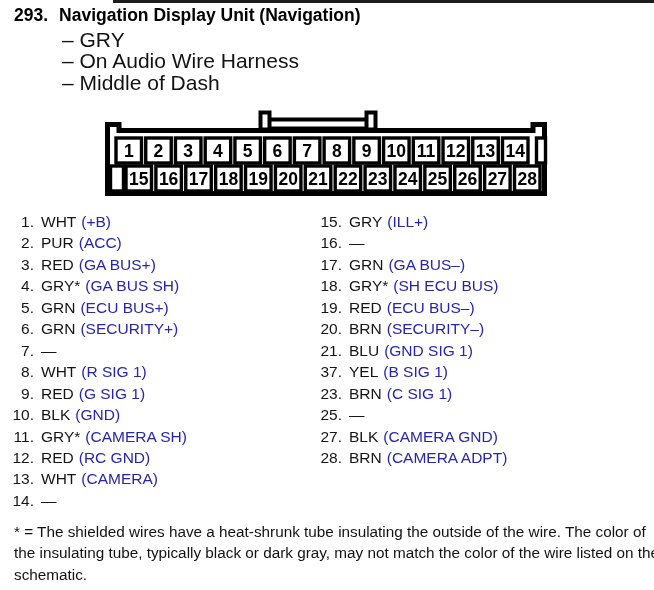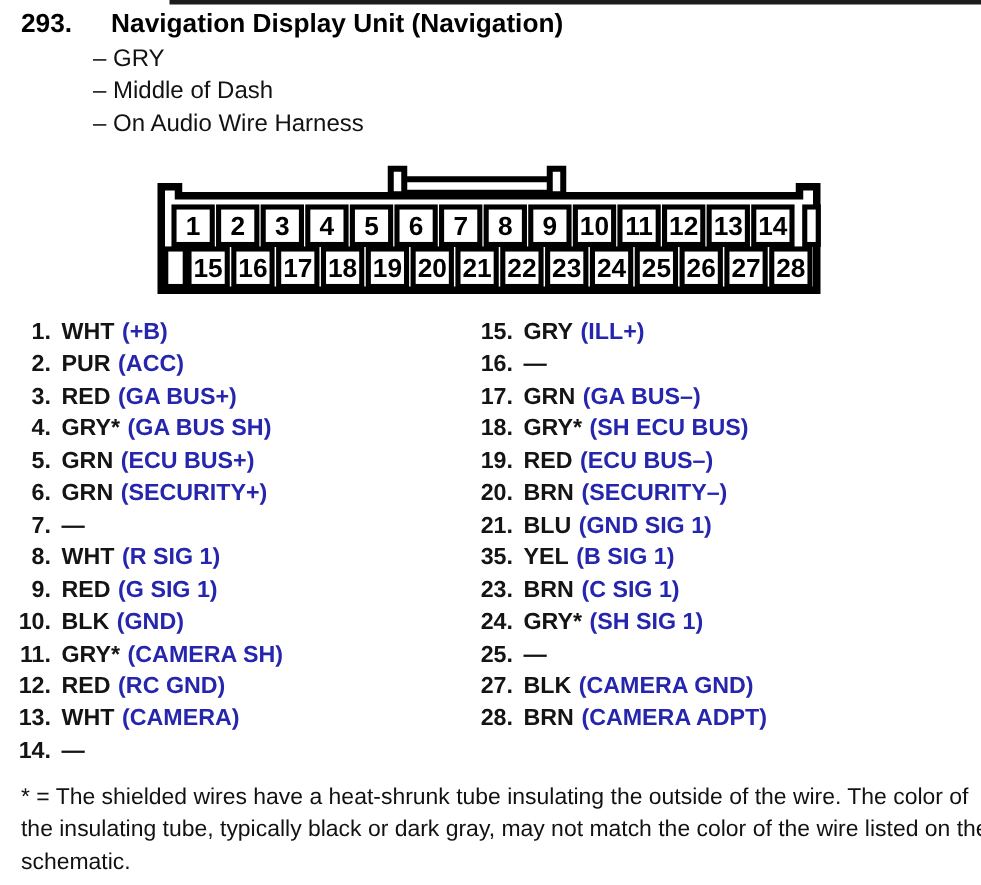--- a/index.html
+++ b/index.html
@@ -5,49 +5,49 @@
   html,body{margin:0;padding:0;}
   body{
     width:654px;height:590px;position:relative;overflow:hidden;
     background:#ffffff;color:#141414;
     font-family:"Liberation Sans","DejaVu Sans",sans-serif;
     -webkit-font-smoothing:antialiased;
   }
   .top-artifact{position:absolute;left:113px;top:0;width:541px;height:3px;background:#1c1c1c;}
   .title-row{position:absolute;left:14px;top:5px;font-size:17.5px;font-weight:700;color:#000;white-space:nowrap;}
   .title-row .section-num{display:inline-block;}
-  .title-row .title-text{display:inline-block;margin-left:26px;}
-  .bullets{position:absolute;left:62px;top:29px;font-size:16px;line-height:21.4px;color:#121212;}
+  .title-row .title-text{display:inline-block;margin-left:11px;}
+  .bullets{position:absolute;left:62px;top:29px;font-size:21px;line-height:21.4px;color:#121212;}
   .connector-wrap{position:absolute;left:100px;top:108px;width:452px;height:92px;}
   svg text{
     font-family:"Liberation Sans","DejaVu Sans",sans-serif;
     font-weight:700;font-size:17.5px;fill:#000;
   }
-  .pin-col{position:absolute;top:211px;font-size:15.5px;font-weight:bold;}
+  .pin-col{position:absolute;top:211px;font-size:15.5px;}
   .pin-col .pin-row{line-height:21.45px;white-space:nowrap;}
   .pin-col-left{left:8px;}
   .pin-col-right{left:316px;}
   .pin-num{display:inline-block;width:26px;text-align:right;margin-right:7px;color:#141414;}
   .pin-wire{color:#141414;}
   .pin-sig{color:#2525ae;margin-left:5px;}
   .footnote{position:absolute;left:14px;top:521px;width:646px;font-size:15.3px;line-height:21.3px;color:#121212;}
 </style>
 </head>
 <body>
 
 <div class="top-artifact"></div>
 
 <div class="title-row">
   <span class="section-num">293.</span><span class="title-text">Navigation Display Unit (Navigation)</span>
 </div>
 
 <div class="bullets">
   <div>– GRY</div>
+  <div>– On Audio Wire Harness</div>
   <div>– Middle of Dash</div>
-  <div>– On Audio Wire Harness</div>
 </div>
 
 <div class="connector-wrap">
   <svg width="452" height="92" viewBox="0 0 452 92">
     <rect x="164.5" y="11.5" width="107" height="9" fill="#ffffff" stroke="#000000" stroke-width="4"></rect>
     <rect x="160.5" y="4.5" width="9" height="17" fill="#ffffff" stroke="#000000" stroke-width="4"></rect>
     <rect x="266.5" y="4.5" width="9" height="17" fill="#ffffff" stroke="#000000" stroke-width="4"></rect>
     <path d="M7.5,85.5 L7.5,16.5 L19,16.5 L19,22.5 L433,22.5 L433,16.5 L444.5,16.5 L444.5,85.5 Z" fill="#ffffff" stroke="#000000" stroke-width="5"></path>
     <rect x="436.5" y="30" width="9" height="25" fill="#ffffff" stroke="#000000" stroke-width="3.4"></rect>
     <rect x="10.5" y="58" width="13" height="25" fill="#ffffff" stroke="#000000" stroke-width="3.4"></rect>
@@ -129,21 +129,20 @@
     <div class="pin-row"><span class="pin-num">14.</span><span class="pin-wire">—</span></div>
   </div>
 <div class="pin-col pin-col-right">
     <div class="pin-row"><span class="pin-num">15.</span><span class="pin-wire">GRY</span><span class="pin-sig">(ILL+)</span></div>
     <div class="pin-row"><span class="pin-num">16.</span><span class="pin-wire">—</span></div>
     <div class="pin-row"><span class="pin-num">17.</span><span class="pin-wire">GRN</span><span class="pin-sig">(GA BUS–)</span></div>
     <div class="pin-row"><span class="pin-num">18.</span><span class="pin-wire">GRY*</span><span class="pin-sig">(SH ECU BUS)</span></div>
     <div class="pin-row"><span class="pin-num">19.</span><span class="pin-wire">RED</span><span class="pin-sig">(ECU BUS–)</span></div>
     <div class="pin-row"><span class="pin-num">20.</span><span class="pin-wire">BRN</span><span class="pin-sig">(SECURITY–)</span></div>
     <div class="pin-row"><span class="pin-num">21.</span><span class="pin-wire">BLU</span><span class="pin-sig">(GND SIG 1)</span></div>
-    <div class="pin-row"><span class="pin-num">35.</span><span class="pin-wire">YEL</span><span class="pin-sig">(B SIG 1)</span></div>
+    <div class="pin-row"><span class="pin-num">37.</span><span class="pin-wire">YEL</span><span class="pin-sig">(B SIG 1)</span></div>
     <div class="pin-row"><span class="pin-num">23.</span><span class="pin-wire">BRN</span><span class="pin-sig">(C SIG 1)</span></div>
-    <div class="pin-row"><span class="pin-num">24.</span><span class="pin-wire">GRY*</span><span class="pin-sig">(SH SIG 1)</span></div>
     <div class="pin-row"><span class="pin-num">25.</span><span class="pin-wire">—</span></div>
     <div class="pin-row"><span class="pin-num">27.</span><span class="pin-wire">BLK</span><span class="pin-sig">(CAMERA GND)</span></div>
     <div class="pin-row"><span class="pin-num">28.</span><span class="pin-wire">BRN</span><span class="pin-sig">(CAMERA ADPT)</span></div>
   </div>
 
 <div class="footnote">* = The shielded wires have a heat-shrunk tube insulating the outside of the wire. The color of the insulating tube, typically black or dark gray, may not match the color of the wire listed on the schematic.</div>
 
 </body></html>

